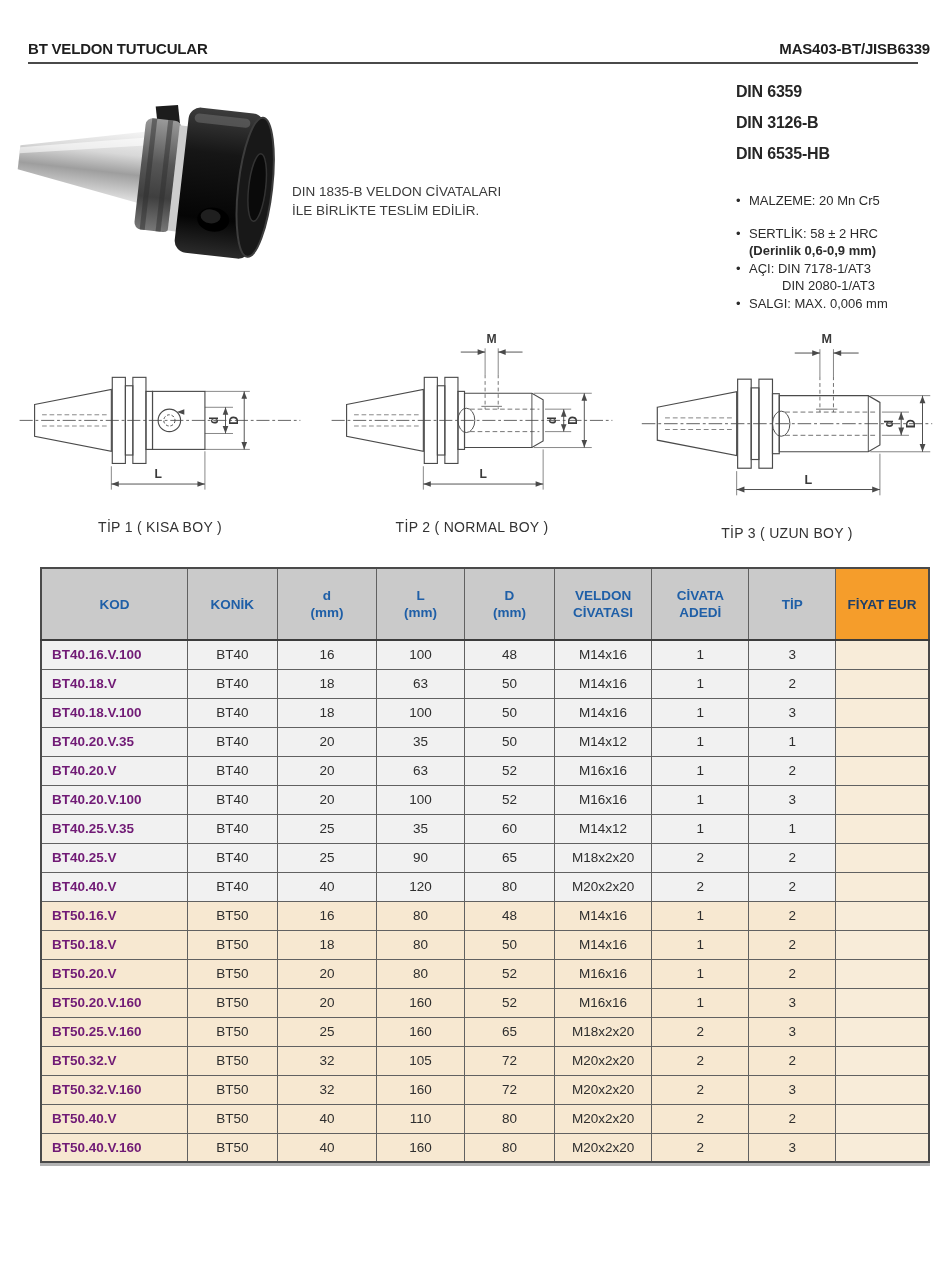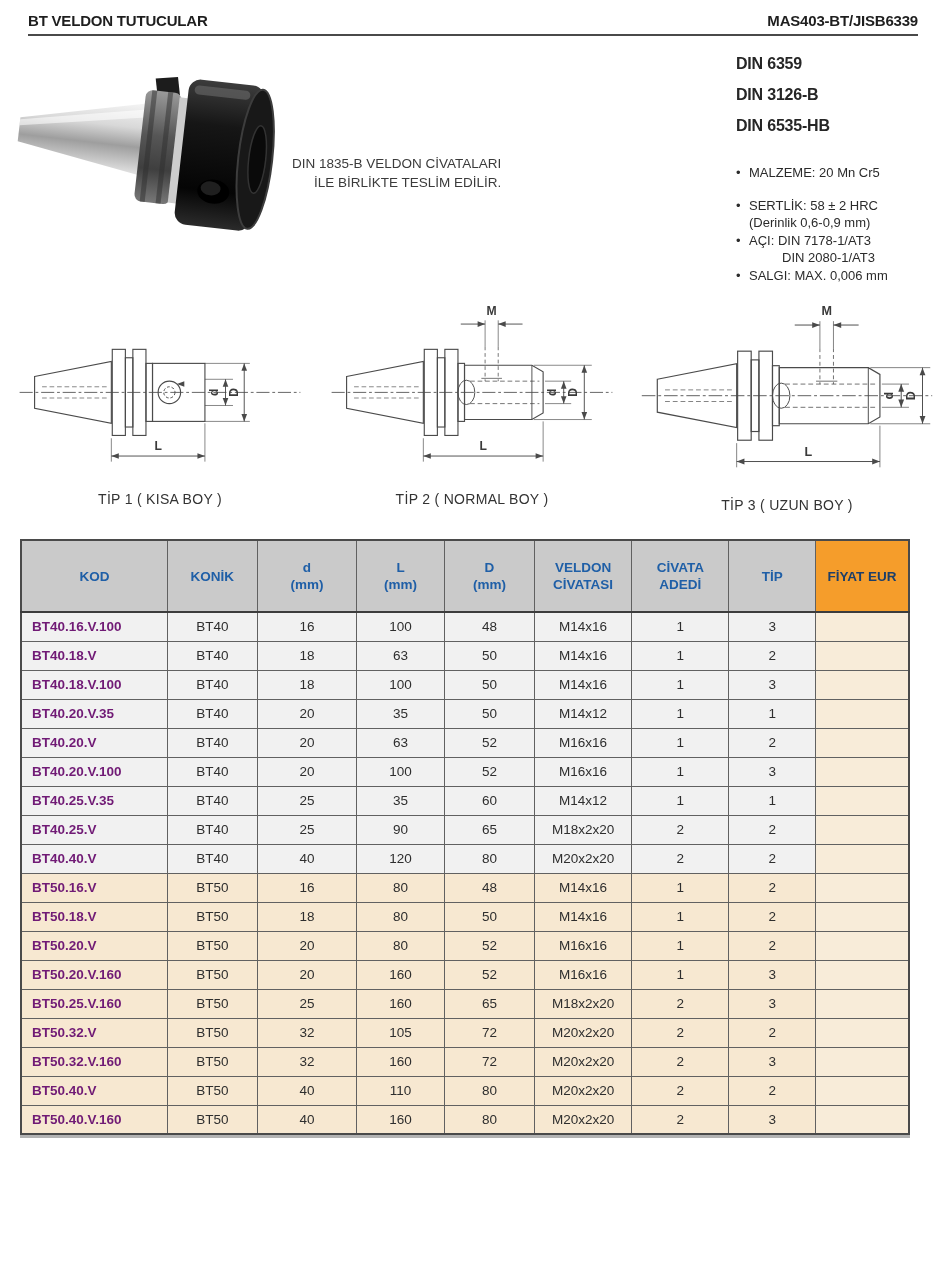--- a/index.html
+++ b/index.html
@@ -1,42 +1,42 @@
 <!DOCTYPE html>
 <html style="--accent-blue: #1f5fa7; --price-orange: #f59d2b; --price-navy: #1d3f69; --header-gray: #cacaca; --row-bt40: #f1f1f1; --row-bt50: #f7e8d1; --price-cell: #f8ecd9; --border-dark: #4a4a4a; --border-cell: #616161;"><head>
 <meta charset="utf-8">
 <style>
   html,body{margin:0;padding:0;background:#fff;}
   .page{position:relative;width:941px;height:1266px;background:#fff;overflow:hidden;
         font-family:"Liberation Sans",sans-serif;color:#222;}
   
-  .hdr{display:flex;justify-content:space-between;align-items:flex-end;padding:12px 23px 0 28px;}
+  .hdr{display:flex;justify-content:space-between;align-items:flex-end;padding:12px 11px 0 28px;margin-top:28px;}
   .title,.std{font-size:15px;font-weight:700;color:#1e1e1e;letter-spacing:-0.2px;white-space:nowrap;}
   .rule{height:2px;background:var(--border-dark,#4a4a4a);margin:5px 23px 0 28px;}
   
   .top{position:relative;height:503px;}
   .photo{position:absolute;left:12px;top:8px;width:272px;height:205px;}
   .photo svg{width:100%;height:100%;display:block;}
-  .note{position:absolute;left:292px;top:118px;font-size:13.5px;line-height:19px;color:#3b3b3b;font-weight:400;text-align:right;}
+  .note{position:absolute;left:292px;top:118px;font-size:13.5px;line-height:19px;color:#3b3b3b;font-weight:400;}
   .din{position:absolute;left:736px;top:12px;width:200px;}
   .din-item{font-size:16px;line-height:31px;font-weight:700;color:#262626;letter-spacing:-0.2px;white-space:nowrap;}
   .specs{margin-top:23px;font-size:13px;line-height:17.5px;color:#2b2b2b;}
   .spec{display:flex;white-space:nowrap;}
   .spec .bullet{width:13px;flex:0 0 13px;}
-  .spec.ind1{padding-left:13px;}
+  .spec.ind1{padding-left:13px;font-weight:bold;}
   .spec.ind2{padding-left:46px;}
   .spec.gap{margin-top:15px;}
   
   .drawings{position:absolute;left:0;top:260px;right:0;height:243px;}
   .fig{position:absolute;top:0;margin:0;width:292px;}
   .fig1{left:14px;} .fig2{left:326px;} .fig3{left:636px;width:302px;}
   .draw{width:100%;height:auto;display:block;}
   .cap{text-align:center;font-size:14px;color:#333;margin-top:17px;letter-spacing:0.3px;white-space:nowrap;}
   
-  .ptable{border-collapse:collapse;table-layout:fixed;width:890px;margin-left:20px;
+  .ptable{border-collapse:collapse;table-layout:fixed;width:890px;margin-left:40px;
           border:2px solid var(--border-dark,#4a4a4a);box-shadow:0 3px 0 #b3b3b3;}
   .ptable th,.ptable td{border:1.5px solid var(--border-cell,#616161);overflow:hidden;}
   .ptable thead tr{height:72px;}
   .ptable th{background:var(--header-gray,#cacaca);color:var(--accent-blue,#1f5fa7);
              font-size:13.5px;font-weight:700;line-height:17px;border-bottom:2.5px solid #3c3c3c;}
   .ptable th.price-head{background:var(--price-orange,#f59d2b);color:var(--price-navy,#1d3f69);}
   .ptable tbody tr{height:29px;}
   .ptable td{text-align:center;font-size:13.5px;color:#2e2e2e;padding:0 3px;}
   tr.bt40 td{background:var(--row-bt40,#f1f1f1);}
   tr.bt50 td{background:var(--row-bt50,#f7e8d1);}

